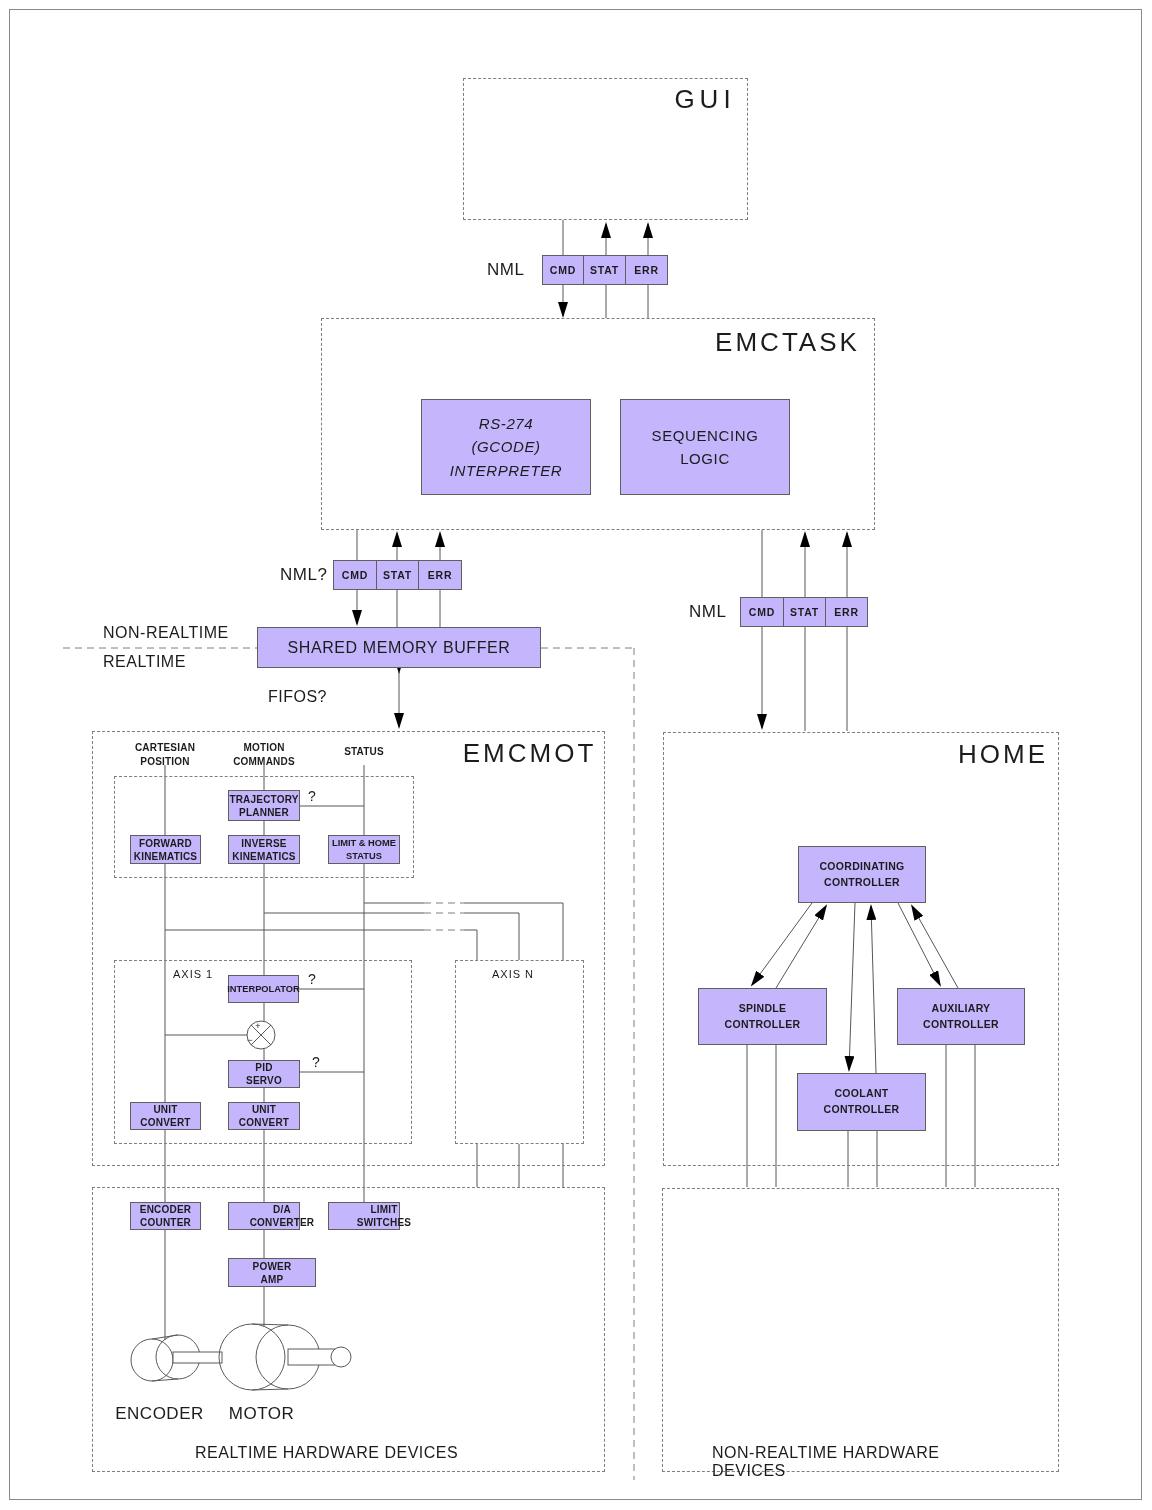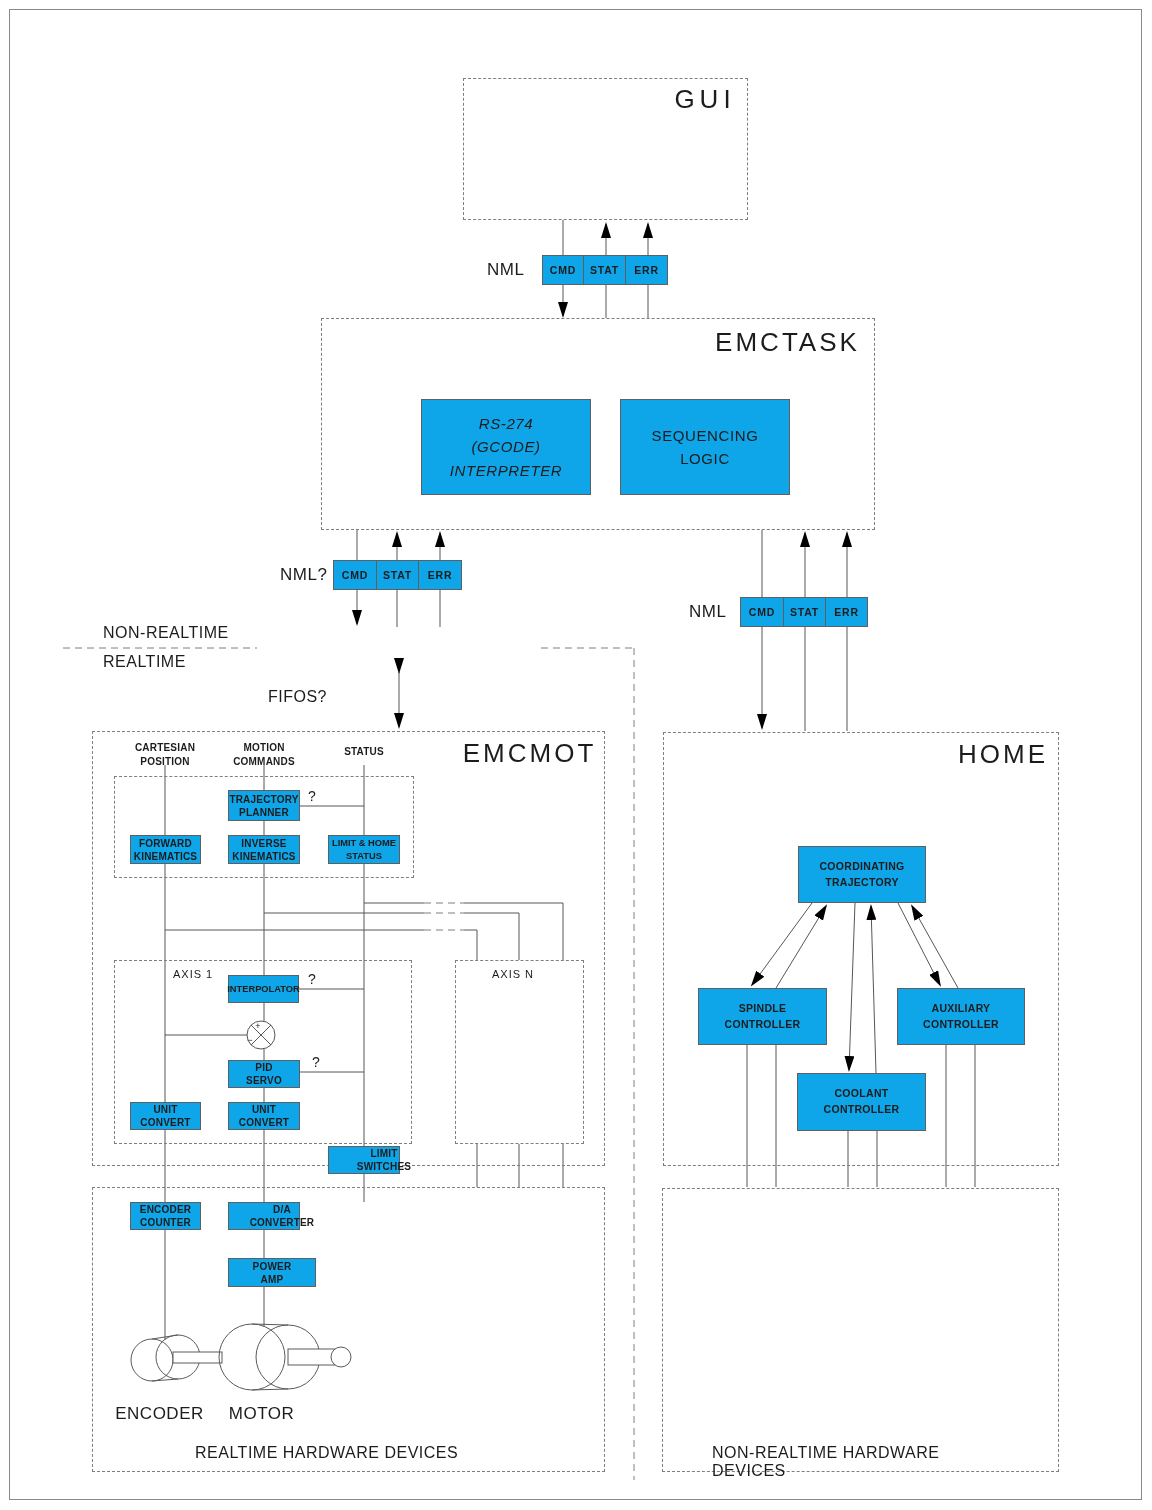--- a/index.html
+++ b/index.html
@@ -1,21 +1,21 @@
 <!DOCTYPE html>
 <html><head>
 <meta charset="utf-8">
 <style>
   html,body{margin:0;padding:0;background:#ffffff;}
   .page{position:relative;width:1152px;height:1510px;background:#ffffff;
         font-family:"Liberation Sans","DejaVu Sans",sans-serif;color:#1c1c1c;overflow:hidden;}
   .frame{position:absolute;left:9px;top:9px;right:10px;bottom:10px;border:1px solid #8a8a8a;}
   .wires{position:absolute;left:0;top:0;z-index:1;}
   .db{position:absolute;border:1px dashed #7f7f7f;box-sizing:border-box;z-index:2;}
-  .sb{position:absolute;box-sizing:border-box;border:1px solid #5f5f5f;background:#0ea5e9;
+  .sb{position:absolute;box-sizing:border-box;border:1px solid #5f5f5f;background:#c4b5fd;
       display:flex;align-items:center;justify-content:center;text-align:center;
       white-space:pre-line;z-index:3;}
   .ch{font-weight:700;font-size:10.5px;letter-spacing:0.8px;}
   .bs{font-weight:700;font-size:10px;line-height:1.3;letter-spacing:0.2px;}
   .tight{font-size:9.3px;letter-spacing:0;}
   .bm{font-size:15px;line-height:1.55;letter-spacing:0.6px;}
   .bm1{font-size:16px;letter-spacing:0.6px;}
   .bc{font-weight:700;font-size:10.5px;line-height:1.5;letter-spacing:0.3px;}
   .lbl{position:absolute;z-index:4;white-space:pre-line;}
   .title{font-size:26px;letter-spacing:3px;text-align:center;}
@@ -176,20 +176,21 @@
 
   <div class="sb ch" style="left:740px;top:597px;width:44px;height:30px;">CMD</div>
   <div class="sb ch" style="left:783px;top:597px;width:43px;height:30px;">STAT</div>
   <div class="sb ch" style="left:825px;top:597px;width:43px;height:30px;">ERR</div>
 
   <div class="sb bm" style="left:421px;top:399px;width:170px;height:96px;font-style:italic;">RS-274
 (GCODE)
 INTERPRETER</div>
   <div class="sb bm" style="left:620px;top:399px;width:170px;height:96px;">SEQUENCING
 LOGIC</div>
+  <div class="sb bm1" style="left:257px;top:627px;width:284px;height:41px;">SHARED MEMORY BUFFER</div>
 
   <div class="sb bs" style="left:228px;top:790px;width:72px;height:31px;">TRAJECTORY
 PLANNER</div>
   <div class="sb bs" style="left:130px;top:835px;width:71px;height:29px;">FORWARD
 KINEMATICS</div>
   <div class="sb bs" style="left:228px;top:835px;width:72px;height:29px;">INVERSE
 KINEMATICS</div>
   <div class="sb bs tight" style="left:328px;top:835px;width:72px;height:29px;">LIMIT &amp; HOME
 STATUS</div>
 
@@ -198,27 +199,27 @@
 SERVO</div>
   <div class="sb bs" style="left:130px;top:1102px;width:71px;height:28px;">UNIT
 CONVERT</div>
   <div class="sb bs" style="left:228px;top:1102px;width:72px;height:28px;">UNIT
 CONVERT</div>
 
   <div class="sb bs" style="left:130px;top:1202px;width:71px;height:28px;">ENCODER
 COUNTER</div>
   <div class="sb bs" style="left:228px;top:1202px;width:72px;height:28px;padding-left:36px;">D/A
 CONVERTER</div>
-  <div class="sb bs" style="left:328px;top:1146px;width:72px;height:28px;padding-left:40px;">LIMIT
+  <div class="sb bs" style="left:328px;top:1202px;width:72px;height:28px;padding-left:40px;">LIMIT
 SWITCHES</div>
   <div class="sb bs" style="left:228px;top:1258px;width:88px;height:29px;">POWER
 AMP</div>
 
   <div class="sb bc" style="left:798px;top:846px;width:128px;height:57px;">COORDINATING
-TRAJECTORY</div>
+CONTROLLER</div>
   <div class="sb bc" style="left:698px;top:988px;width:129px;height:57px;">SPINDLE
 CONTROLLER</div>
   <div class="sb bc" style="left:897px;top:988px;width:128px;height:57px;">AUXILIARY
 CONTROLLER</div>
   <div class="sb bc" style="left:797px;top:1073px;width:129px;height:58px;">COOLANT
 CONTROLLER</div>
 
   <div class="lbl title" style="left:630px;top:84px;width:150px;letter-spacing:5px;">GUI</div>
   <div class="lbl title" style="left:705px;top:327px;width:165px;">EMCTASK</div>
   <div class="lbl title" style="left:462px;top:738px;width:135px;">EMCMOT</div>

